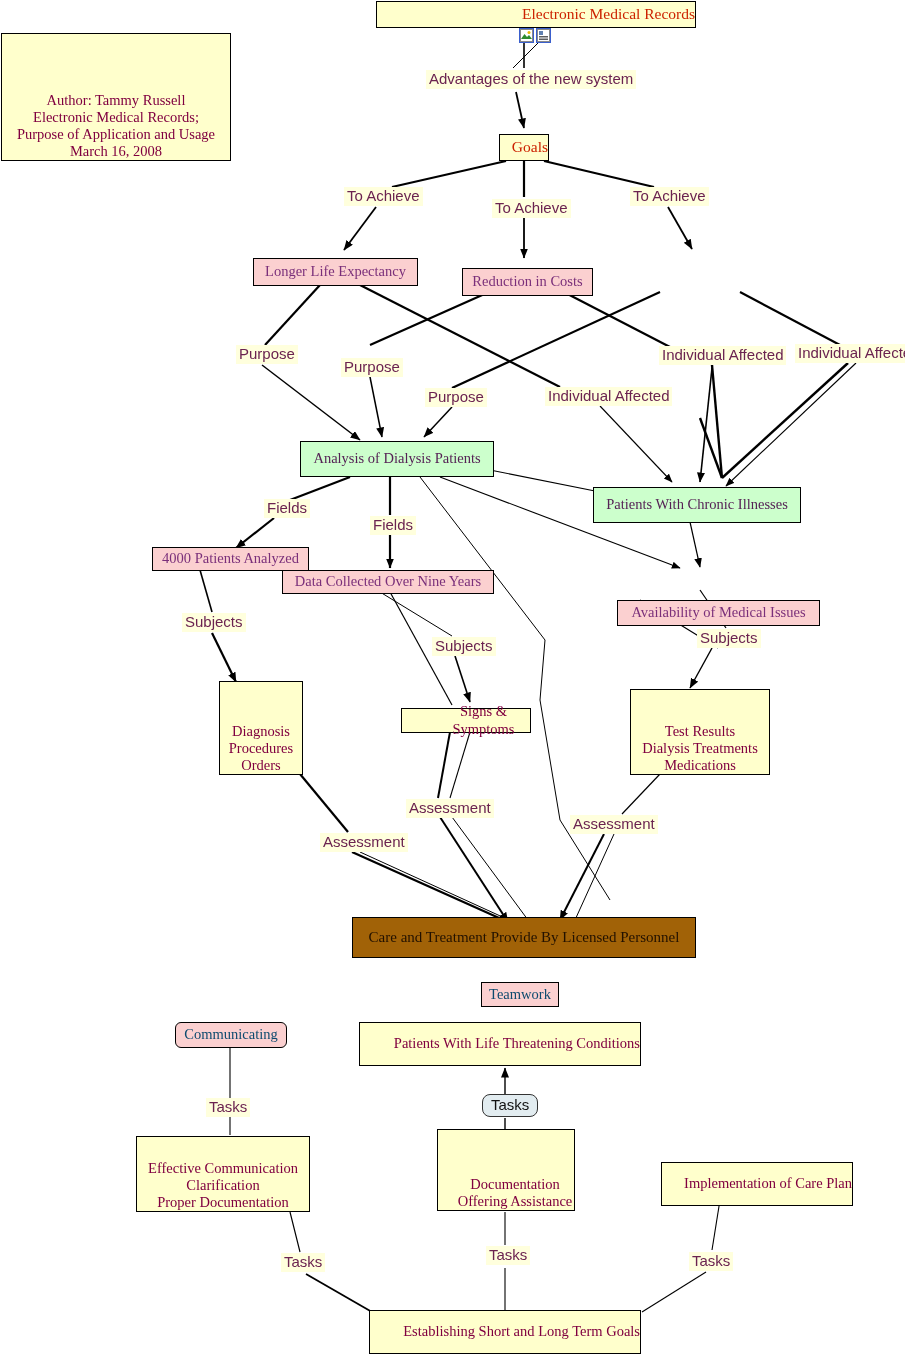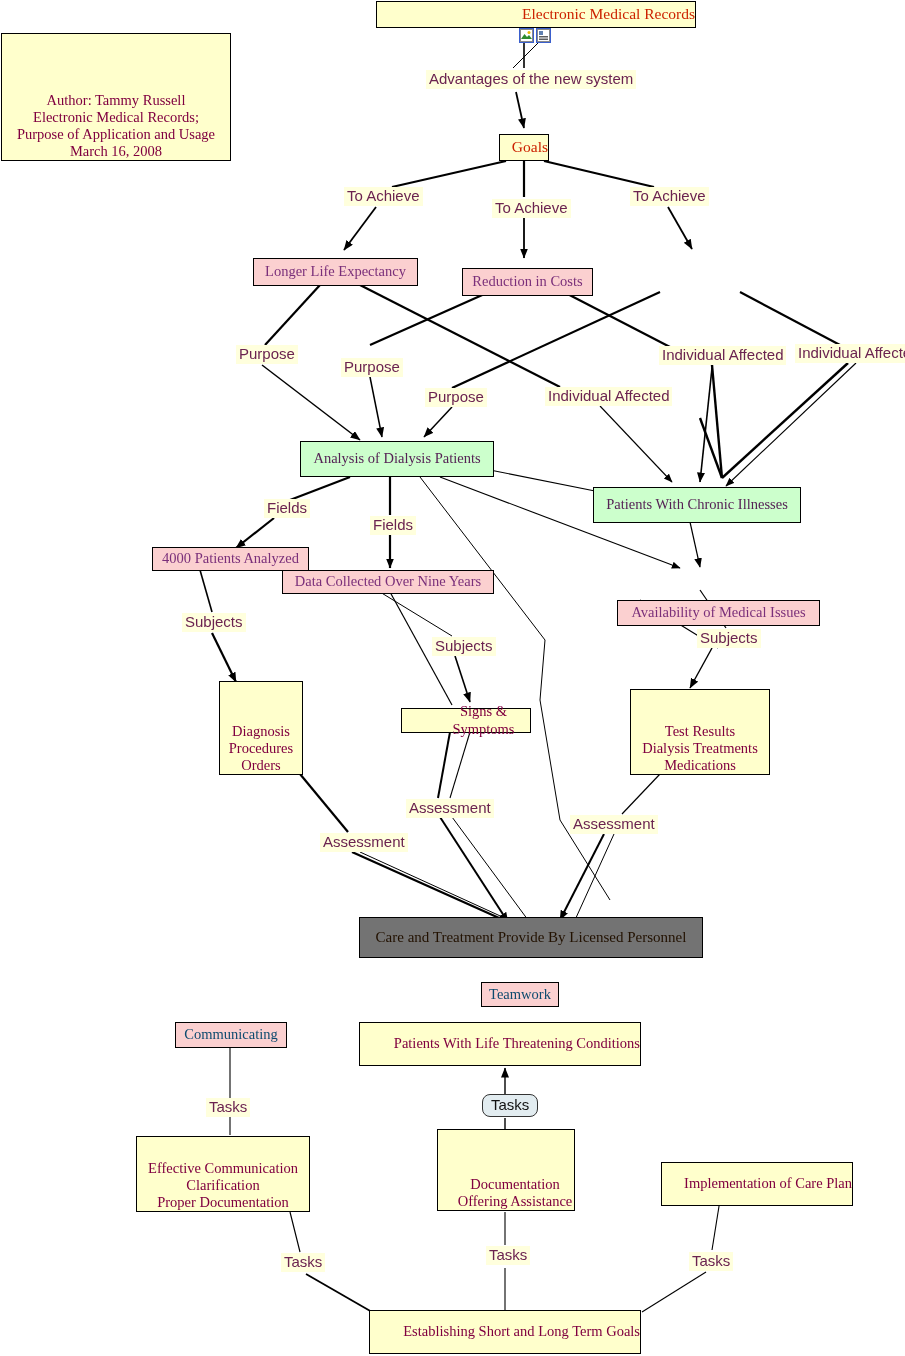--- a/index.html
+++ b/index.html
@@ -7,21 +7,21 @@
        font-family:"Liberation Serif",serif;}
   #stage{position:absolute;left:0;top:0;width:905px;height:1356px;}
   svg#edges{position:absolute;left:0;top:0;width:905px;height:1356px;pointer-events:none;}
 
   .node{position:absolute;box-sizing:border-box;border:1px solid #000;
         display:flex;align-items:center;justify-content:center;
         text-align:center;line-height:1.18;}
   .n-cream{background:#ffffcc;color:#800040;justify-content:flex-end;}
   .n-pink{background:#fbd0d0;color:#7a2f7a;}
   .n-green{background:#ccffcc;color:#552255;}
-  .n-orange{background:#737373;color:#221100;margin-left:7px;}
+  .n-orange{background:#a16207;color:#221100;}
   .n-red-text{color:#cc2200;}
   .n-dark-text{color:#0c4a6e;}
 
   .link{position:absolute;background:#ffffdd;color:#6b2350;
         font-family:"Liberation Sans",sans-serif;font-size:15px;
         white-space:nowrap;padding:1px 3px;line-height:1.1;
         display:flex;align-items:center;justify-content:center;}
   .link.rounded{background:#e2ecf0;border:1.5px solid #333;border-radius:8px;
                 color:#111;padding:2px 8px;}
 
@@ -207,21 +207,21 @@
   </div>
 
   <div class="node n-orange" style="left:352px;top:917px;width:344px;height:41px;font-size:15px;">
     <span>Care and Treatment Provide By Licensed Personnel</span>
   </div>
 
   <div class="node n-pink n-dark-text" style="left:481px;top:982px;width:78px;height:25px;font-size:14.5px;">
     <span>Teamwork</span>
   </div>
 
-  <div class="node n-pink n-dark-text" style="left:175px;top:1022px;width:112px;height:26px;font-size:14.5px;">
+  <div class="node n-pink n-dark-text" style="left:175px;top:1022px;width:112px;height:26px;font-size:14.5px;border-radius:6px;">
     <span>Communicating</span>
   </div>
 
   <div class="node n-cream" style="left:359px;top:1022px;width:282px;height:44px;font-size:14.5px;">
     <span>Patients With Life Threatening Conditions</span>
   </div>
 
   <div class="node n-cream" style="left:136px;top:1136px;width:174px;height:76px;font-size:14.5px;flex-direction:column;white-space:pre-line;">
     <span>Effective Communication
 Clarification

